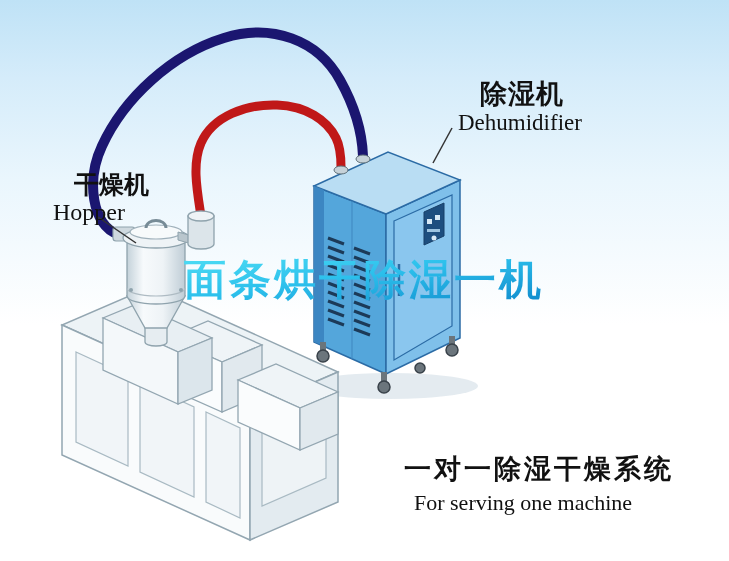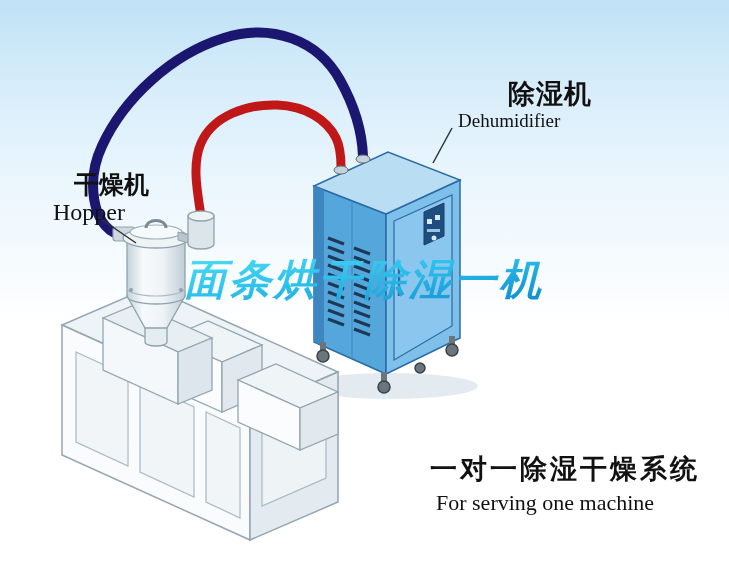--- a/index.html
+++ b/index.html
@@ -6,27 +6,27 @@
   .stage{
     position:relative;width:729px;height:561px;overflow:hidden;
     font-family:"Liberation Sans",sans-serif;
     background:linear-gradient(180deg,#bfe2f6 0%,#d5ecfa 14%,#eaf6fd 32%,#ffffff 58%,#ffffff 100%);
   }
   .stage svg{position:absolute;left:0;top:0;}
   .label-cn{position:absolute;color:#111;font-weight:700;white-space:nowrap;}
   .label-en{position:absolute;color:#111;font-family:"Liberation Serif",serif;white-space:nowrap;}
   #hopper-label-cn{left:50px;top:168px;font-size:25px;margin-left:24px;}
   #hopper-label-en{left:53px;top:199px;font-size:24px;}
-  #dehum-label-cn{left:480px;top:76px;font-size:27px;letter-spacing:1px;margin-left:28px;}
-  #dehum-label-en{left:458px;top:110px;font-size:19px;}
-  #caption-cn{left:404px;top:451px;font-size:27px;letter-spacing:3px;margin-left:26px;}
-  #caption-en{left:436px;top:490px;font-size:22px;}
+  #dehum-label-cn{left:480px;top:76px;font-size:27px;letter-spacing:1px;}
+  #dehum-label-en{left:458px;top:110px;font-size:23px;}
+  #caption-cn{left:404px;top:451px;font-size:27px;letter-spacing:3px;}
+  #caption-en{left:414px;top:490px;font-size:22px;}
   #title-overlay{
     position:absolute;left:184px;top:252px;font-size:42px;font-weight:800;
-    font-style:italic;letter-spacing:3px;white-space:nowrap;color:#18a8dd;
+    letter-spacing:3px;white-space:nowrap;color:#18a8dd;
   }
   @supports ((-webkit-background-clip:text) or (background-clip:text)){
     #title-overlay{
       background:linear-gradient(172deg,#52e0f5 0%,#2cc0ec 45%,#0d85c9 100%);
       -webkit-background-clip:text;background-clip:text;color:transparent;
     }
   }
 </style>
 </head>
 <body>

